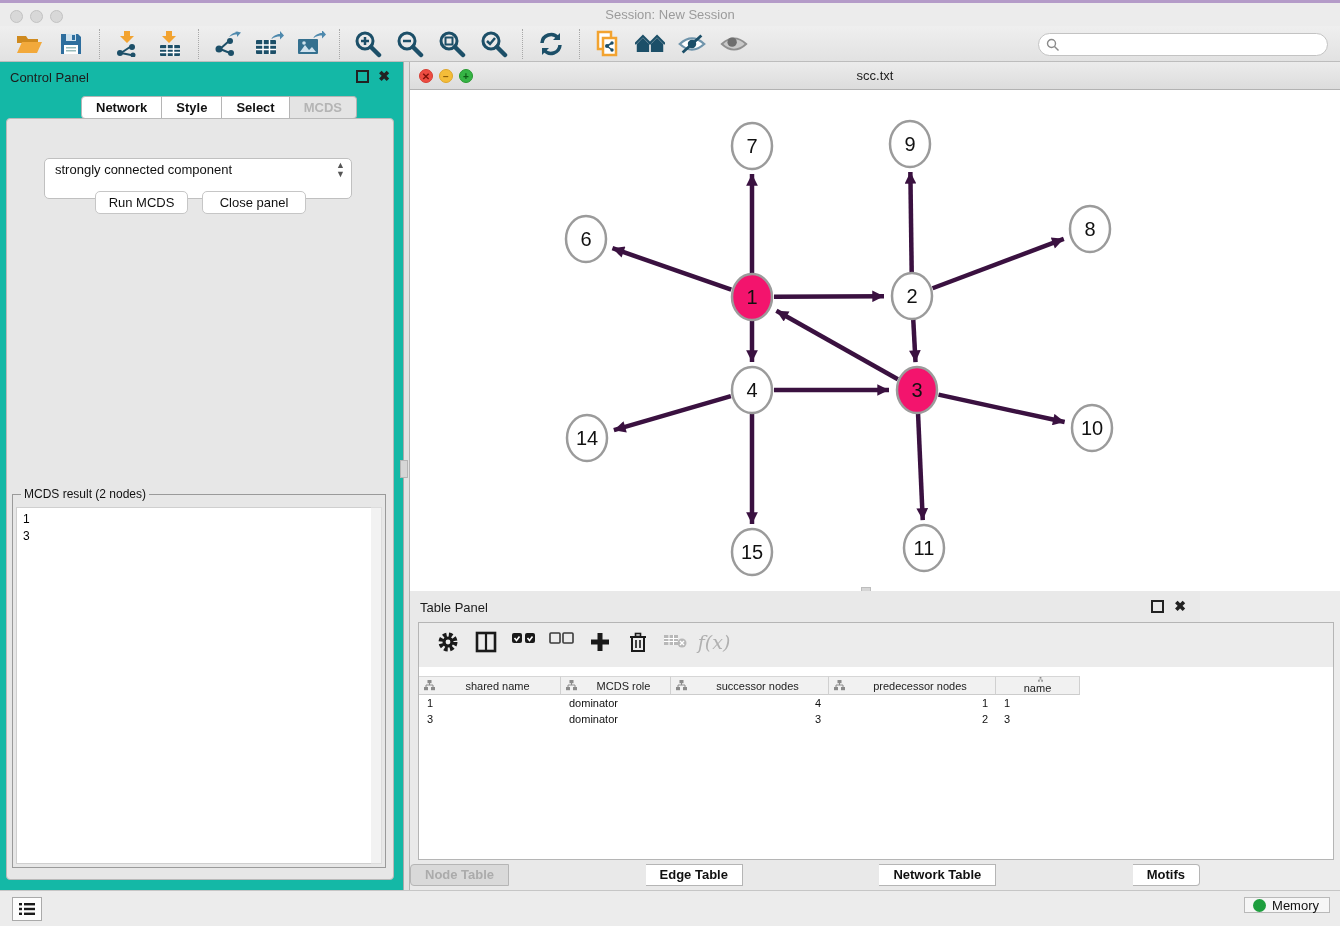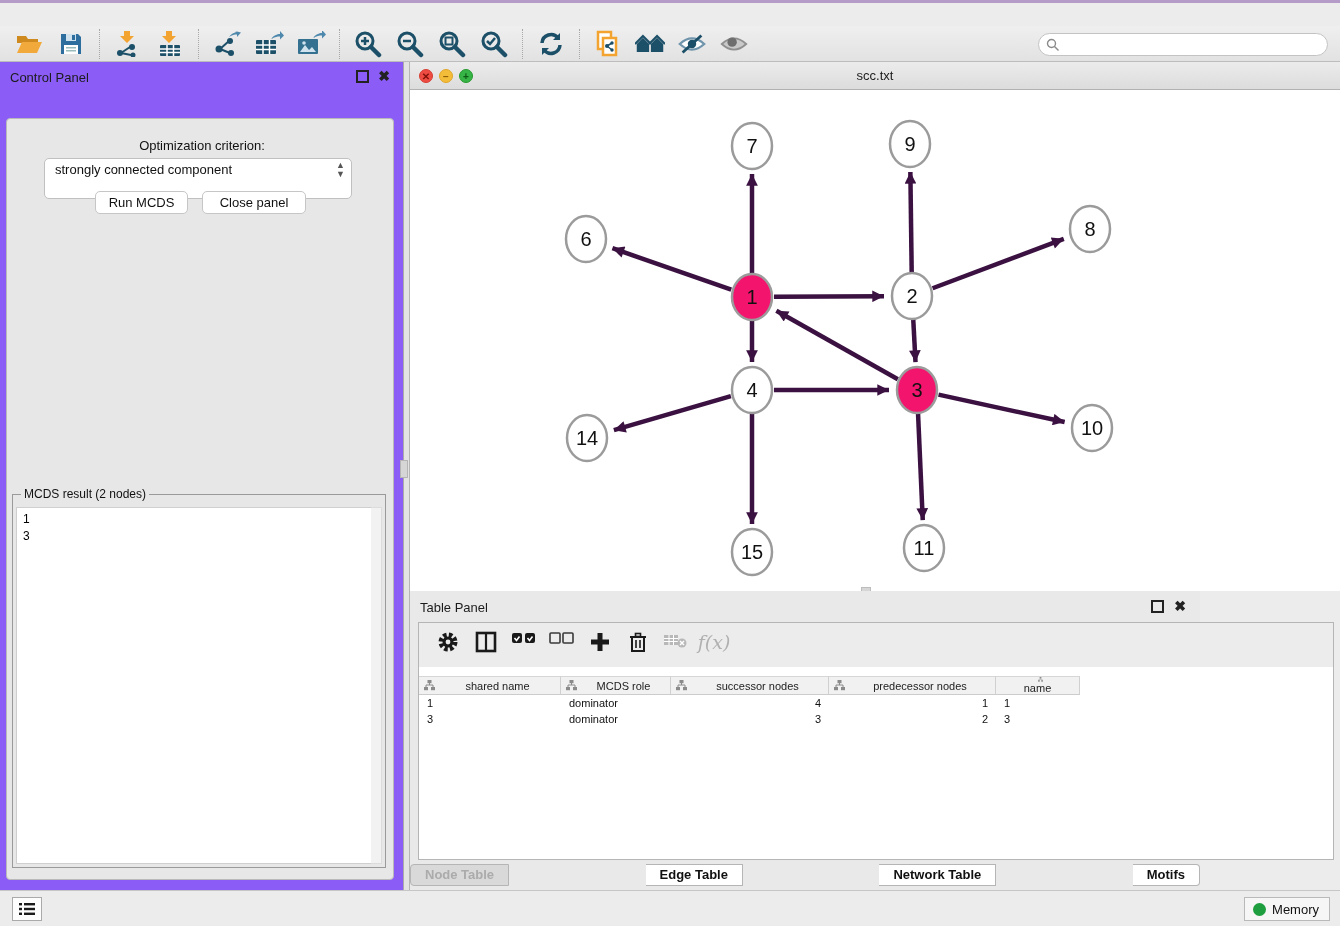--- a/index.html
+++ b/index.html
@@ -14,21 +14,21 @@
   .traffic { position:absolute; top:7px; width:13px; height:13px; border-radius:50%; background:#d8d8d8; border:1px solid #c2c2c2; }
 
   
   #toolbar { left:0; top:26px; width:1340px; height:36px; background:linear-gradient(#efefef,#e2e2e2); border-bottom:1px solid #bdbdbd; display:flex; align-items:center; padding-left:8px; }
   .tb-icon { width:30px; height:30px; margin:0 6px; display:flex; align-items:center; justify-content:center; cursor:pointer; }
   .tb-sep { width:1px; height:30px; border-left:1px dotted #a8a8a8; margin:0 7px; }
   #search-wrap { position:absolute; right:12px; top:33px; width:290px; height:23px; background:#fff; border:1px solid #c3c3c3; border-radius:12px; display:flex; align-items:center; padding-left:7px; }
   #search-input { border:none; outline:none; flex:1; font-size:12px; background:transparent; height:19px; }
 
   
-  #control-panel { left:0; top:62px; width:404px; height:828px; background:#8b5cf6; border-right:1px solid #aaa; }
+  #control-panel { left:0; top:62px; width:404px; height:828px; background:#14b8a6; border-right:1px solid #aaa; }
   #cp-header { position:absolute; left:0; top:0; width:100%; height:30px; }
   #cp-header .lbl { position:absolute; left:10px; top:8px; font-size:13px; color:#1c1c1c; }
   .float-btn { position:absolute; top:8px; width:13px; height:13px; border:2px solid #222; cursor:pointer; }
   .close-x { position:absolute; top:6px; font-size:14px; font-weight:bold; color:#222; cursor:pointer; line-height:16px; }
   #cp-tabs { position:absolute; left:81px; top:34px; height:23px; display:flex; }
   .cp-tab { height:23px; line-height:21px; font-size:13px; font-weight:bold; padding:0 14px; background:#fff; border:1px solid #b5b5b5; border-left:none; color:#111; cursor:pointer; }
   .cp-tab:first-child { border-left:1px solid #b5b5b5; border-radius:4px 0 0 4px; }
   .cp-tab:last-child { border-radius:0 4px 4px 0; }
   .cp-tab.active { background:#e4e4e4; color:#b4b4b4; }
   #cp-content { position:absolute; left:6px; top:56px; width:388px; height:762px; background:#e7e7e7; border:1px solid #b9b9b9; border-radius:4px; }
@@ -75,30 +75,36 @@
   .t-cell { overflow:hidden; white-space:nowrap; }
   #tp-tabs { position:absolute; left:0; top:273px; width:100%; display:flex; justify-content:space-between; }
   .tp-tab { height:22px; line-height:20px; font-size:13px; font-weight:bold; padding:0 14px; background:#fff; border:1px solid #b5b5b5; border-left:none; color:#111; cursor:pointer; }
   .tp-tab:first-child { border-left:1px solid #b5b5b5; border-radius:4px 0 0 4px; }
   .tp-tab:last-child { border-radius:0 4px 4px 0; }
   .tp-tab.active { background:#d9d9d9; color:#ababab; }
 
   
   #status-bar { left:0; top:890px; width:1340px; height:36px; background:#ececec; border-top:1px solid #c6c6c6; }
   #task-btn { position:absolute; left:12px; top:6px; width:30px; height:24px; background:#fdfdfd; border:1px solid #aaa; display:flex; align-items:center; justify-content:center; cursor:pointer; }
-  #memory-btn { position:absolute; right:10px; top:6px; height:24px; padding:0 10px 0 8px; background:#f6f6f6; border:1px solid #b9b9b9; display:flex; align-items:center; font-size:13px; color:#111; cursor:pointer; }
+  #memory-btn { position:absolute; right:10px; top:6px; height:16px; padding:0 10px 0 8px; background:#f6f6f6; border:1px solid #b9b9b9; display:flex; align-items:center; font-size:13px; color:#111; cursor:pointer; }
   #memory-dot { width:13px; height:13px; border-radius:50%; background:#1e9e3e; margin-right:6px; }
 </style>
 </head>
 <body>
 
 <div id="window">
 
   <div id="top-accent" class="abs"></div>
 
+  <div id="titlebar" class="abs">
+    <span class="traffic" style="left:10px"></span>
+    <span class="traffic" style="left:30px"></span>
+    <span class="traffic" style="left:50px"></span>
+    <div class="title">Session: New Session</div>
+  </div>
 
   <div id="toolbar" class="abs">
     <span class="tb-icon">
       <svg width="28" height="24" viewBox="0 0 28 24">
           <path d="M2,4 h9 l2,3 h10 v4 H2 z" fill="#cf8a1f"></path>
           <path d="M2,21 l5,-11 h20 l-5,11 z" fill="#f2a93b"></path>
         </svg>
     </span>
     <span class="tb-icon">
       <svg width="24" height="24" viewBox="0 0 24 24">
@@ -254,22 +260,27 @@
       </svg>
     <input id="search-input" placeholder="" style="">
   </div>
 
   <div id="control-panel" class="abs">
     <div id="cp-header">
       <span class="lbl">Control Panel</span>
       <span class="float-btn" style="right:34px"></span>
       <span class="close-x" style="right:13px">✖</span>
     </div>
+    <div id="cp-tabs">
+        <div class="cp-tab">Network</div>
+        <div class="cp-tab">Style</div>
+        <div class="cp-tab">Select</div>
+        <div class="cp-tab active">MCDS</div>
+      </div>
     <div id="cp-content"></div>
-    <div id="opt-label">Optimization criterion:</div>
     <div id="criterion-select">
       <span>strongly connected component</span>
       <span class="stepper">▲<br>▼</span>
     </div>
     <div id="run-btn" class="mac-btn">Run MCDS</div>
     <div id="close-panel-btn" class="mac-btn">Close panel</div>
     <div id="result-group">
       <span id="result-legend">MCDS result (2 nodes)</span>
       <div id="result-text">1
 3</div>

